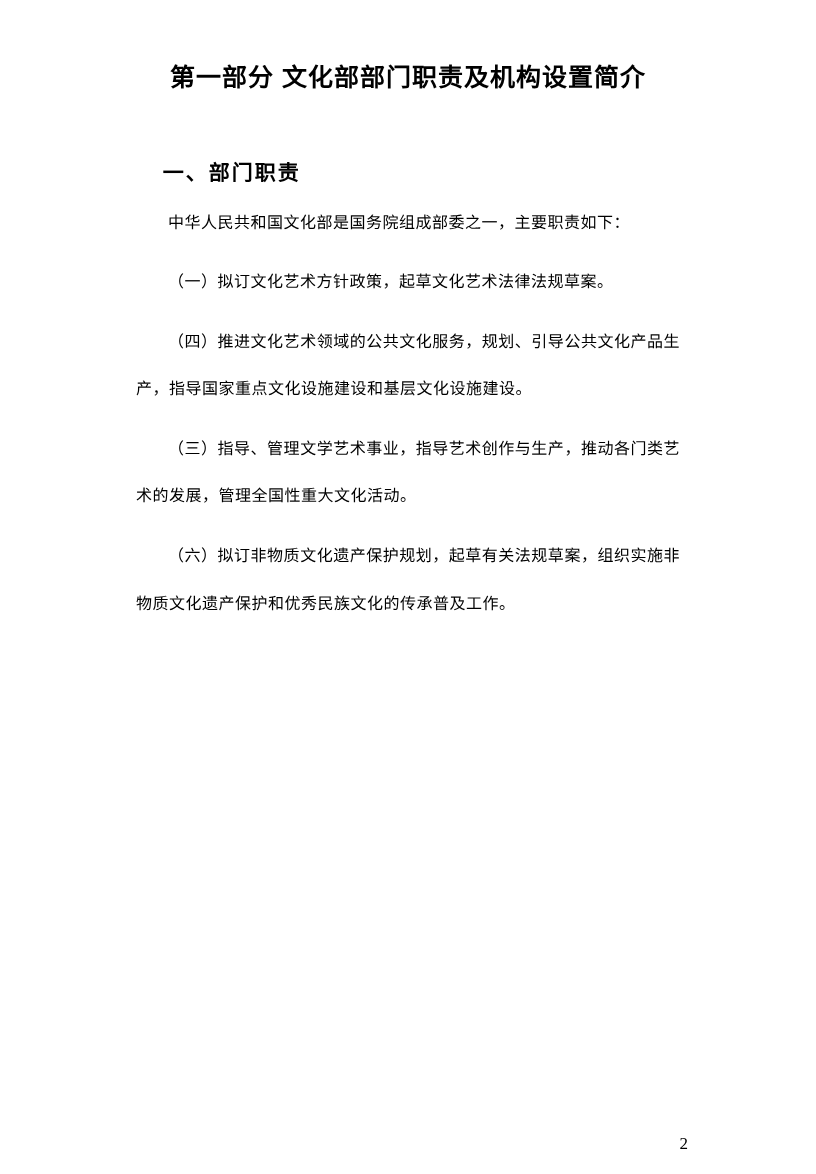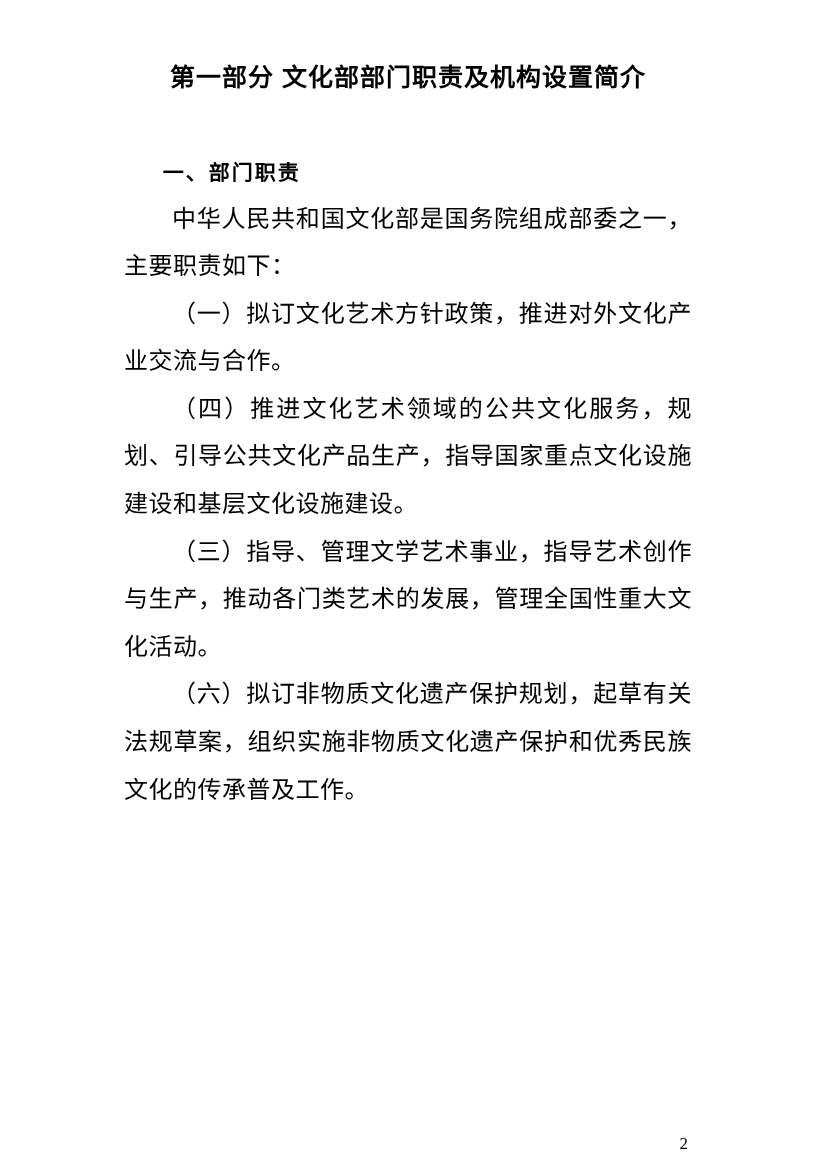--- a/index.html
+++ b/index.html
@@ -32,23 +32,23 @@
     margin: 67px 0 10px 0;
     font-family: "Liberation Serif", "DejaVu Serif", serif;
     font-size: 21px;
     font-weight: bold;
     line-height: 1.25;
     text-indent: 1.85em;
     letter-spacing: 2px;
     color: #000000;
   }
   .body-paragraph {
-    margin: 0;
-    font-family: Liberation Mono, monospace;
-    font-size: 24px;
+    margin: 12px;
+    font-family: Liberation Sans, sans-serif;
+    font-size: 16px;
     line-height: 47.6px;
     text-align: justify;
     text-justify: inter-ideograph;
     text-indent: 2em;
     letter-spacing: 0.5px;
     color: #000000;
   }
   .page-number {
     position: absolute;
     right: 92px;
@@ -60,19 +60,19 @@
 </style>
 </head>
 <body>
 
 <div class="page">
   <h1 class="doc-title">第一部分 文化部部门职责及机构设置简介</h1>
 
   <h2 class="section-heading">一、部门职责</h2>
 
   <p class="body-paragraph">中华人民共和国文化部是国务院组成部委之一，主要职责如下：</p>
-  <p class="body-paragraph">（一）拟订文化艺术方针政策，推进对外文化产业交流与合作。</p>
+  <p class="body-paragraph">（一）拟订文化艺术方针政策，起草文化艺术法律法规草案。</p>
   <p class="body-paragraph">（四）推进文化艺术领域的公共文化服务，规划、引导公共文化产品生产，指导国家重点文化设施建设和基层文化设施建设。</p>
   <p class="body-paragraph">（三）指导、管理文学艺术事业，指导艺术创作与生产，推动各门类艺术的发展，管理全国性重大文化活动。</p>
   <p class="body-paragraph">（六）拟订非物质文化遗产保护规划，起草有关法规草案，组织实施非物质文化遗产保护和优秀民族文化的传承普及工作。</p>
 
   <div class="page-number">2</div>
 </div>
 
 </body></html>

